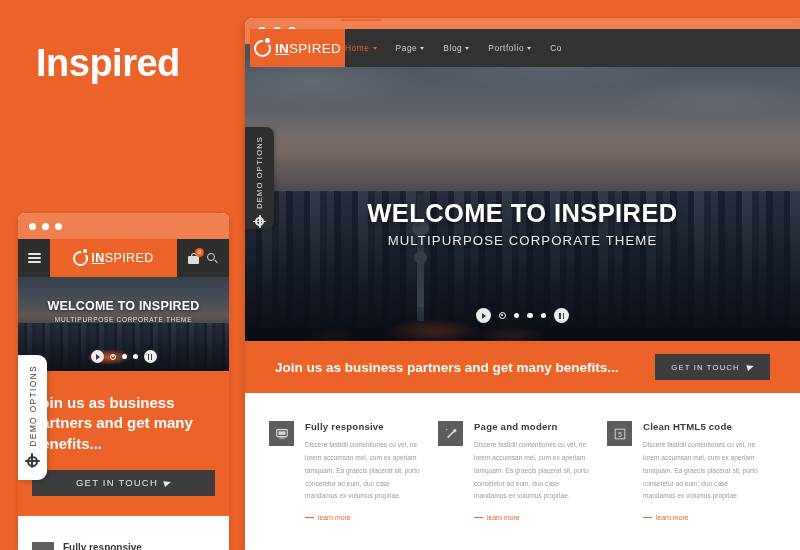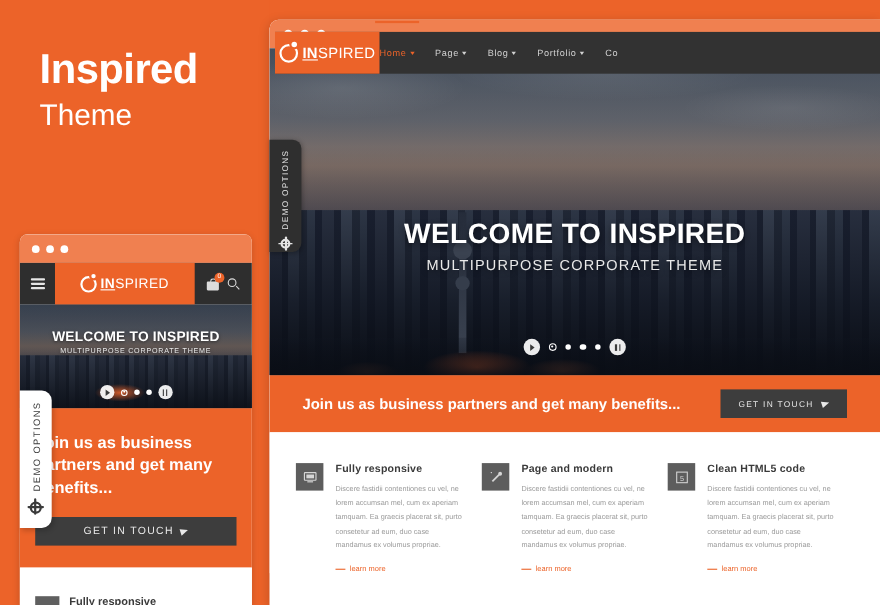--- a/index.html
+++ b/index.html
@@ -336,21 +336,20 @@
   }
   .dash{ width:9px;height:1px;background:#ec6329;display:block;}
 </style>
 </head>
 <body>
 
 <div class="left-panel">
 
   <div class="title-block">
     <div class="title-main">Inspired</div>
-    <div class="title-sub">Theme</div>
   </div>
 
   <div class="mock">
     <div class="mock-titlebar">
       <span class="dot"></span>
       <span class="dot"></span>
       <span class="dot"></span>
     </div>
 
     <div class="mock-nav">

